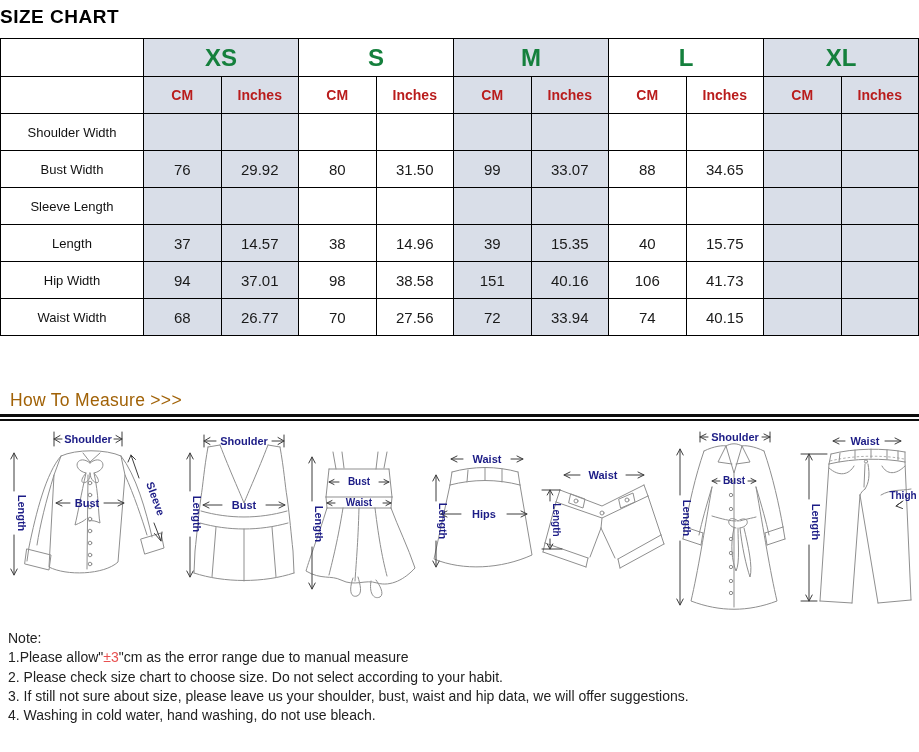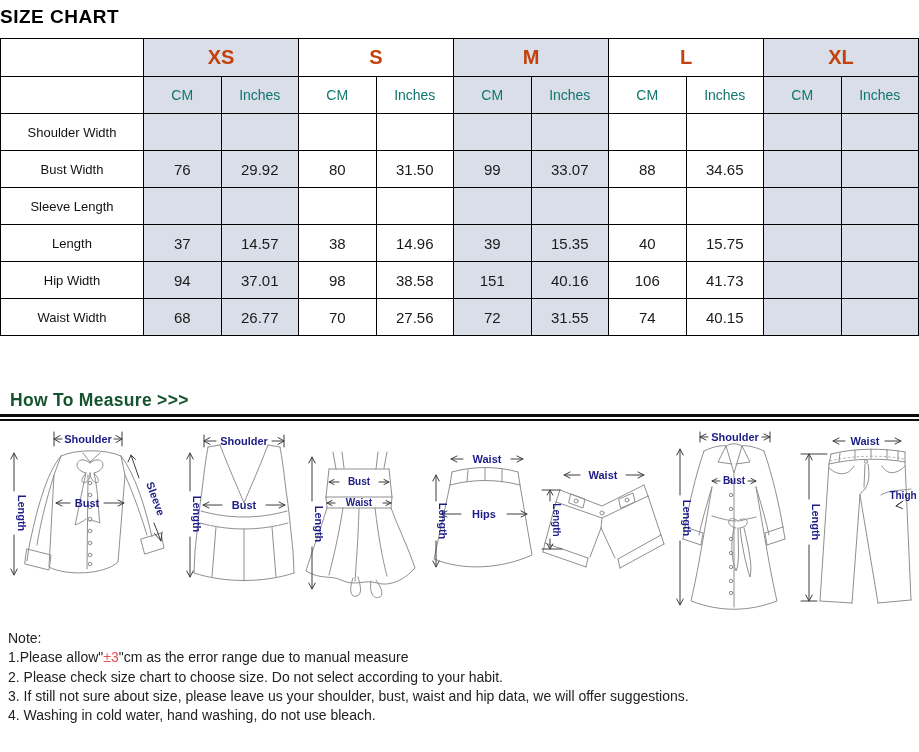--- a/index.html
+++ b/index.html
@@ -1,25 +1,25 @@
 <!DOCTYPE html>
 <html><head>
 <meta charset="utf-8">
 <style>
   html,body{margin:0;padding:0;background:#fff}
   #app{position:relative;width:919px;height:752px;background:#fff;font-family:"Liberation Sans",sans-serif;color:#000;overflow:hidden}
   .title{position:absolute;top:6px;left:0;width:100%;text-align:left;font-size:19px;font-weight:bold;letter-spacing:.5px}
   table.size-table{position:absolute;top:38px;left:0;width:919px;border-collapse:collapse;table-layout:fixed}
   table.size-table td{border:1px solid #000;text-align:center;vertical-align:middle;padding:0;overflow:hidden}
   .sh{background:#d9dee8}
-  tr.size-row td{height:37px;font-size:20px;font-weight:bold;color:#c2410c}
-  tr.unit-row td{height:36px;font-size:14px;font-weight:normal;color:#0f766e}
+  tr.size-row td{height:37px;font-size:24px;font-weight:bold;color:#15803d}
+  tr.unit-row td{height:36px;font-size:14px;font-weight:bold;color:#b91c1c}
   tr.data-row td{height:36px;font-size:15px;color:#1a1a1a}
   td.rowlabel{font-size:13px !important;color:#111 !important}
-  .measure-head{position:absolute;top:390px;left:10px;font-size:17.5px;font-weight:bold;color:#14532d;letter-spacing:.3px}
+  .measure-head{position:absolute;top:390px;left:10px;font-size:17.5px;font-weight:normal;color:#a16207;letter-spacing:.3px}
   .rule{position:absolute;top:414px;left:0;width:919px;height:2px;border-top:3px solid #0d0d0d;border-bottom:2px solid #0d0d0d}
   .figs{position:absolute;top:423px;left:0;width:814px;height:202px}
   .figs svg{position:absolute;overflow:visible}
   .g{stroke:#8f8f8f;fill:none;stroke-width:1;stroke-linecap:round;stroke-linejoin:round}
   .dashed{stroke:#9a9a9a;fill:none;stroke-width:.8;stroke-dasharray:2.5,2}
   .dim{stroke:#3d3d3d;fill:none;stroke-width:1;stroke-linecap:round}
   .lbl{fill:#1c1c86;font-weight:bold;font-size:11px;font-family:"Liberation Sans",sans-serif}
   .lbl-s{fill:#1c1c86;font-weight:bold;font-size:10px;font-family:"Liberation Sans",sans-serif}
   .notes{position:absolute;top:629px;left:8px;font-size:14px;line-height:19.3px;color:#222}
   .notes div{white-space:nowrap}
@@ -133,21 +133,21 @@
       <td class="sh"></td>
       <td class="sh"></td>
     </tr>
     <tr class="data-row">
       <td class="rowlabel">Waist Width</td>
       <td class="sh">68</td>
       <td class="sh">26.77</td>
       <td>70</td>
       <td>27.56</td>
       <td class="sh">72</td>
-      <td class="sh">31.55</td>
+      <td class="sh">33.94</td>
       <td>74</td>
       <td>40.15</td>
       <td class="sh"></td>
       <td class="sh"></td>
     </tr>
   </tbody>
     </table>
 
   <div class="measure-head">How To Measure &gt;&gt;&gt;</div>
   <div class="rule"></div>

